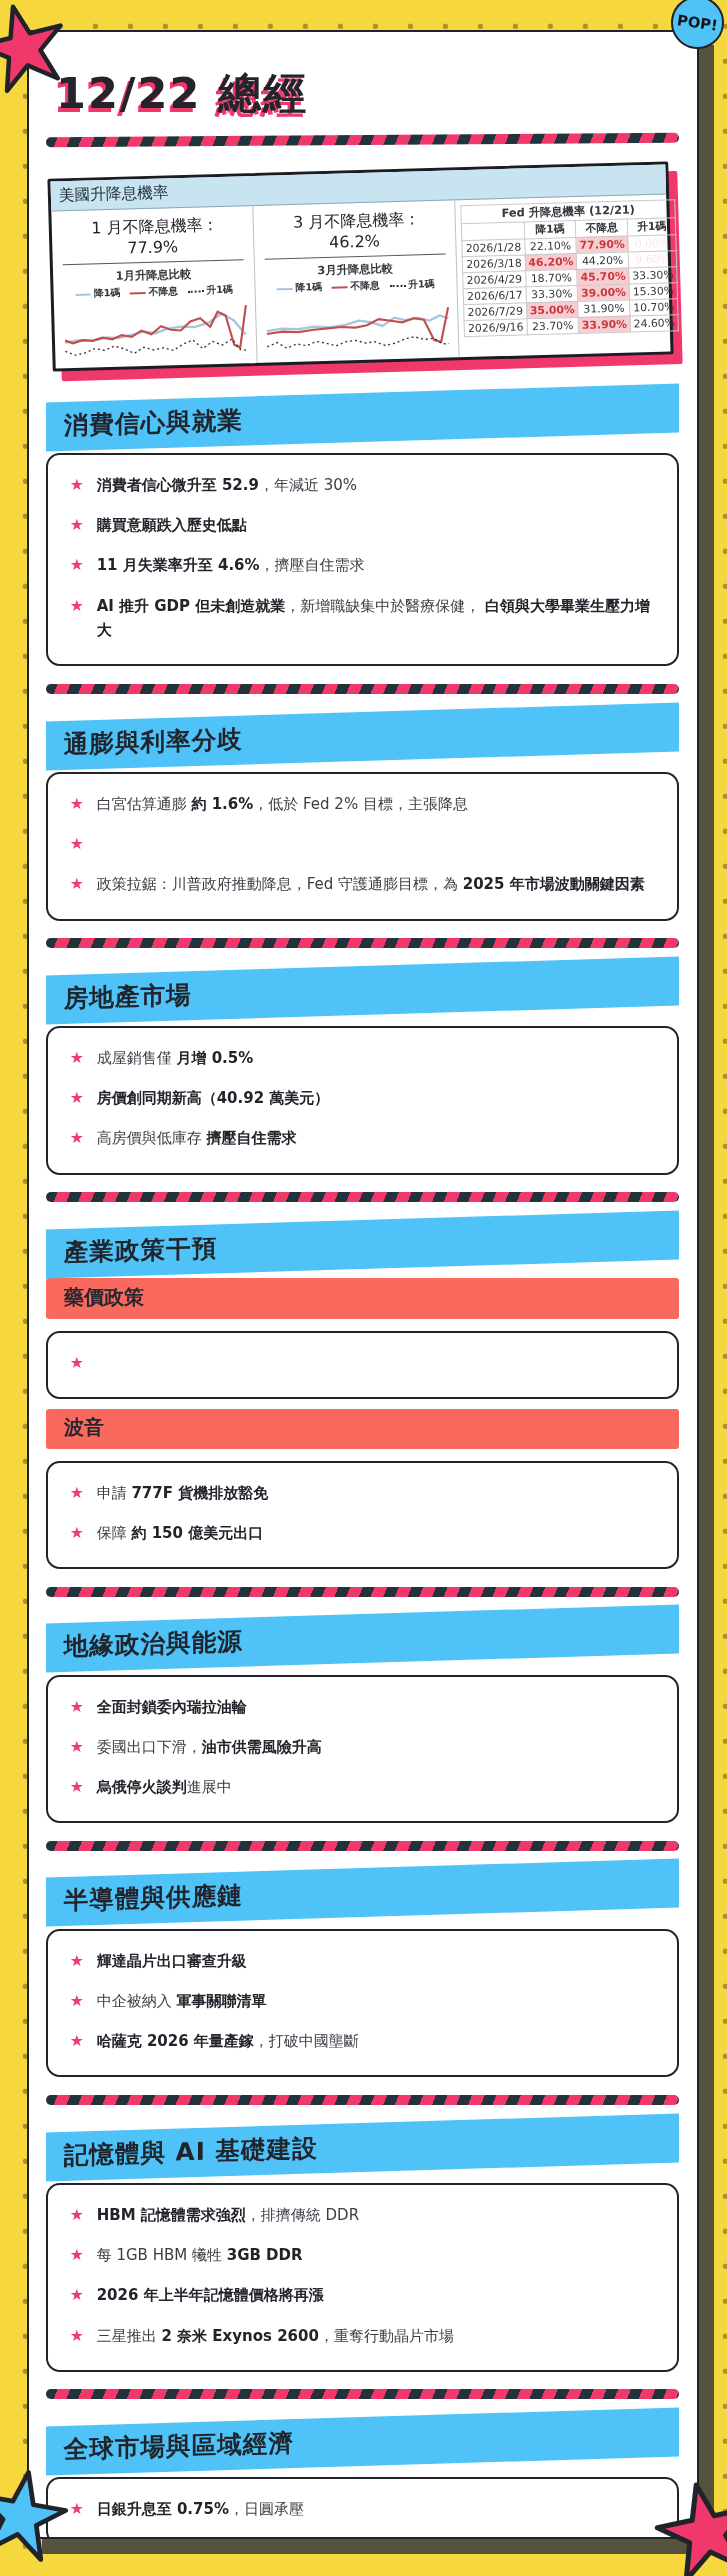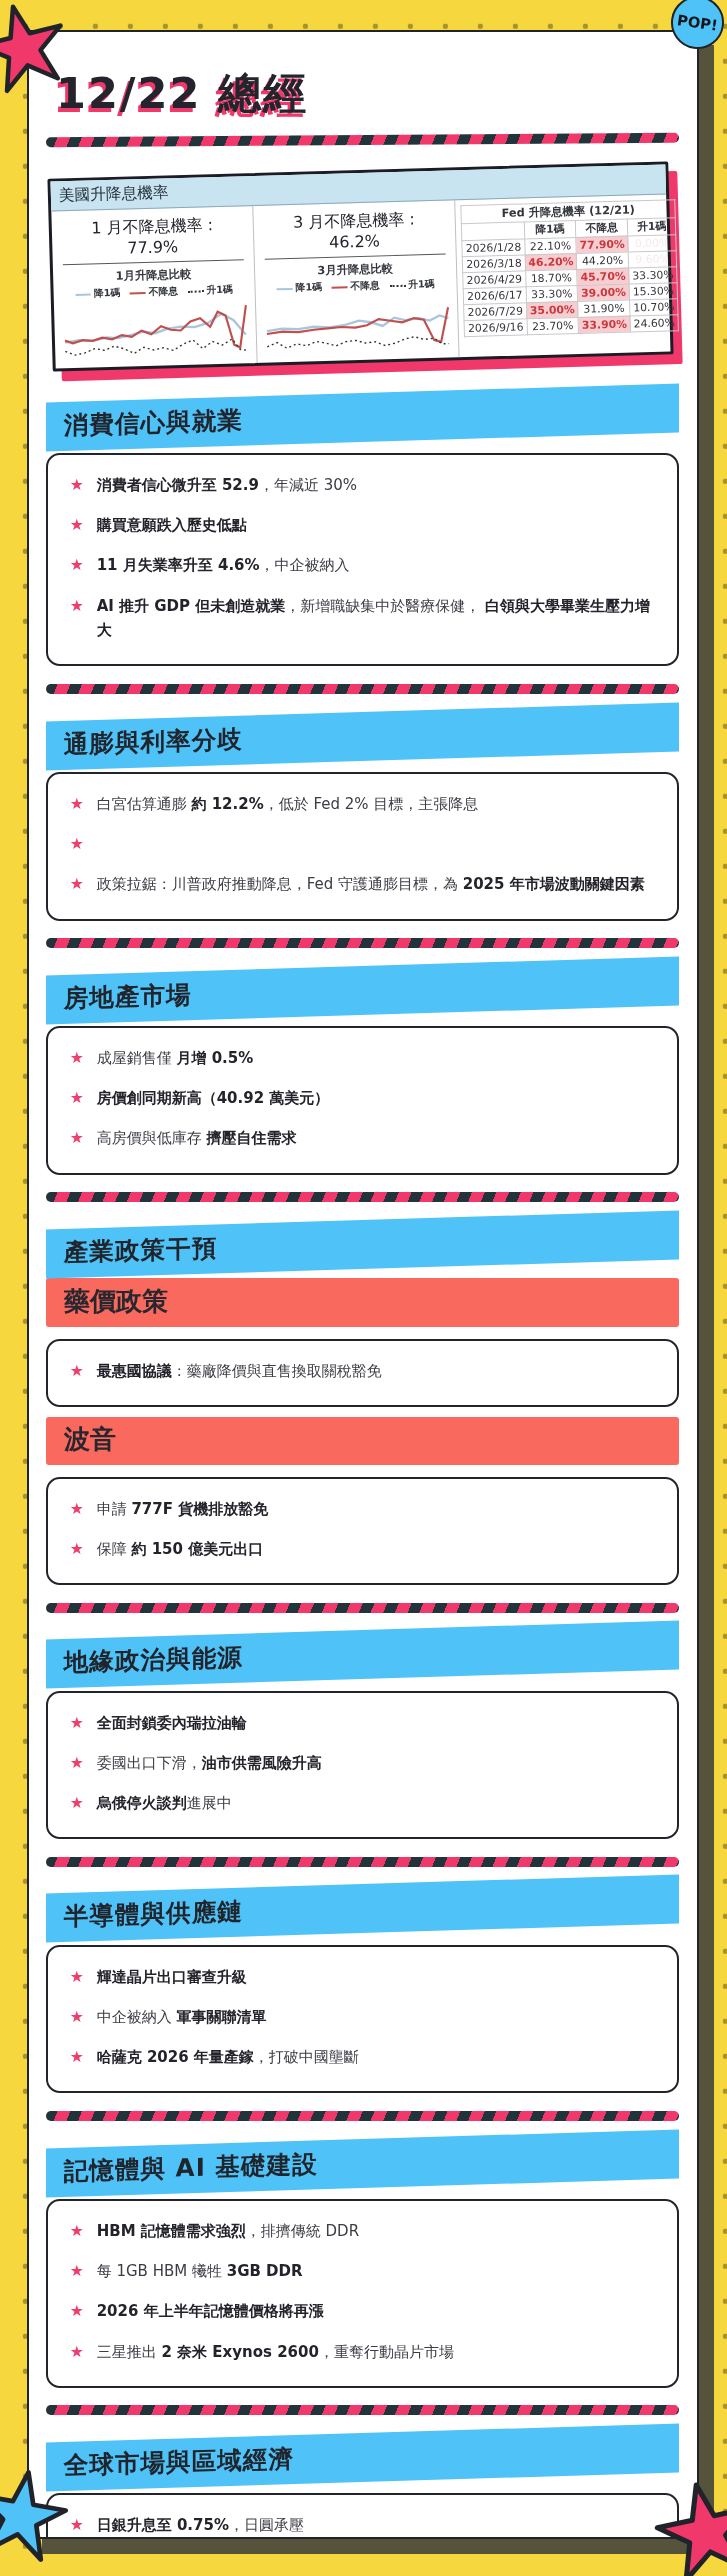--- a/index.html
+++ b/index.html
@@ -49,21 +49,21 @@
   table.fed{border-collapse:collapse;width:100%;font-size:10.8px;color:#33363C;}
   table.fed td,table.fed th{border:1px solid #C9C9C9;padding:1px 2.9px;text-align:center;white-space:nowrap;}
   table.fed .t-title{font-size:11.3px;border:1px solid #C9C9C9;}
   table.fed th{font-weight:bold;}
   td.hl{background:#F7CDD1;color:#C9383B;font-weight:bold;}
   td.faint{color:#C56; opacity:0.14;}
   
   .banner{background:#4FC3F7;transform:skewY(-1.7deg);padding:6.9px 0 8.8px 17.7px;margin:0 2px;flex:none;}
   .banner span{font-size:24.6px;font-weight:800;color:#20242C;letter-spacing:1px;}
   .red-banner{background:#F9695D;border-radius:2.9px;padding:5.9px 0 7.9px 17.7px;margin:9.8px 2px 0 2px;flex:none;}
-  .red-banner span{font-size:26px;font-weight:800;color:#27272F;}
+  .red-banner span{font-size:20px;font-weight:800;color:#27272F;}
   .card{border:2.5px solid #23232B;border-radius:13.8px;background:#fff;margin:11.8px 2px 0 2px;
     padding:17.7px 21.6px 5.9px 21.6px;flex:none;}
   .bullet{display:flex;align-items:flex-start;margin-bottom:15.7px;}
   .bullet .star-ic{color:#EE3D6F;font-size:15.7px;line-height:24.6px;margin-right:12.8px;flex:none;}
   .bullet p{margin:0;font-size:15px;line-height:24.6px;color:#3C3C45;}
   .bullet p b{color:#23232B;font-weight:700;}
   .sec-stripe{margin:17.7px 2px 17.7px 2px;}
   .spacer{flex:1;}
 </style>
 </head>
@@ -194,35 +194,35 @@
           <div class="bullet">
             <span class="star-ic">★</span>
             <p><b>消費者信心微升至 52.9</b><span>，年減近 30%</span></p>
           </div>
           <div class="bullet">
             <span class="star-ic">★</span>
             <p><b>購買意願跌入歷史低點</b></p>
           </div>
           <div class="bullet">
             <span class="star-ic">★</span>
-            <p><b>11 月失業率升至 4.6%</b><span>，中企被納入</span></p>
+            <p><b>11 月失業率升至 4.6%</b><span>，擠壓自住需求</span></p>
           </div>
           <div class="bullet">
             <span class="star-ic">★</span>
             <p><b>AI 推升 GDP 但未創造就業</b><span>，新增職缺集中於醫療保健， </span><b>白領與大學畢業生壓力增大</b></p>
           </div>
         </div>
         <div class="stripe sec-stripe"></div>
       </section>
       <section class="section">
         <div class="banner"><span>通膨與利率分歧</span></div>
         <div class="card">
           <div class="bullet">
             <span class="star-ic">★</span>
-            <p><span>白宮估算通膨 </span><b>約 12.2%</b><span>，低於 Fed 2% 目標，主張降息</span></p>
+            <p><span>白宮估算通膨 </span><b>約 1.6%</b><span>，低於 Fed 2% 目標，主張降息</span></p>
           </div>
           <div class="bullet">
             <span class="star-ic">★</span>
           </div>
           <div class="bullet">
             <span class="star-ic">★</span>
             <p><span>政策拉鋸：川普政府推動降息，Fed 守護通膨目標，為 </span><b>2025 年市場波動關鍵因素</b></p>
           </div>
         </div>
         <div class="stripe sec-stripe"></div>
@@ -244,21 +244,20 @@
           </div>
         </div>
         <div class="stripe sec-stripe"></div>
       </section>
       <section class="section">
         <div class="banner"><span>產業政策干預</span></div>
         <div class="red-banner"><span>藥價政策</span></div>
         <div class="card">
           <div class="bullet">
             <span class="star-ic">★</span>
-            <p><b>最惠國協議</b><span>：藥廠降價與直售換取關稅豁免</span></p>
           </div>
         </div>
         <div class="red-banner"><span>波音</span></div>
         <div class="card">
           <div class="bullet">
             <span class="star-ic">★</span>
             <p><span>申請 </span><b>777F 貨機排放豁免</b></p>
           </div>
           <div class="bullet">
             <span class="star-ic">★</span>

